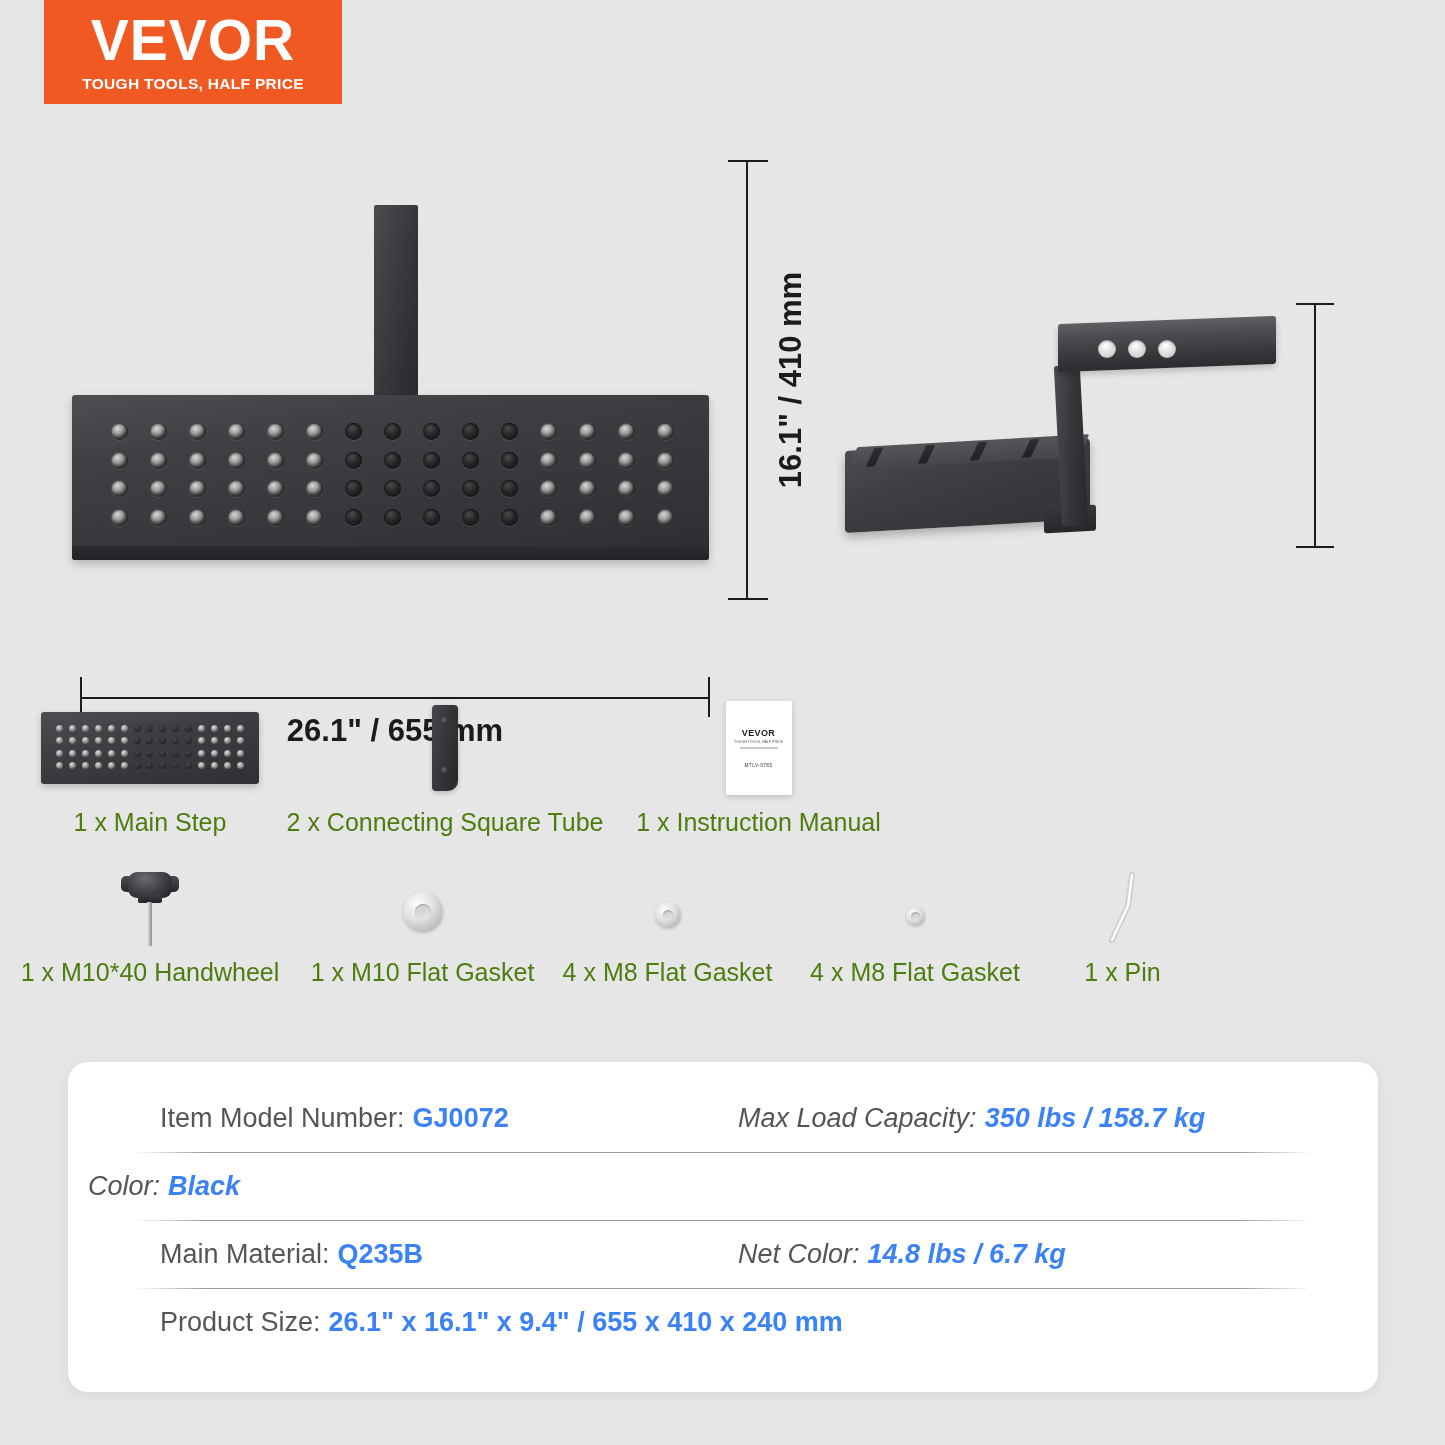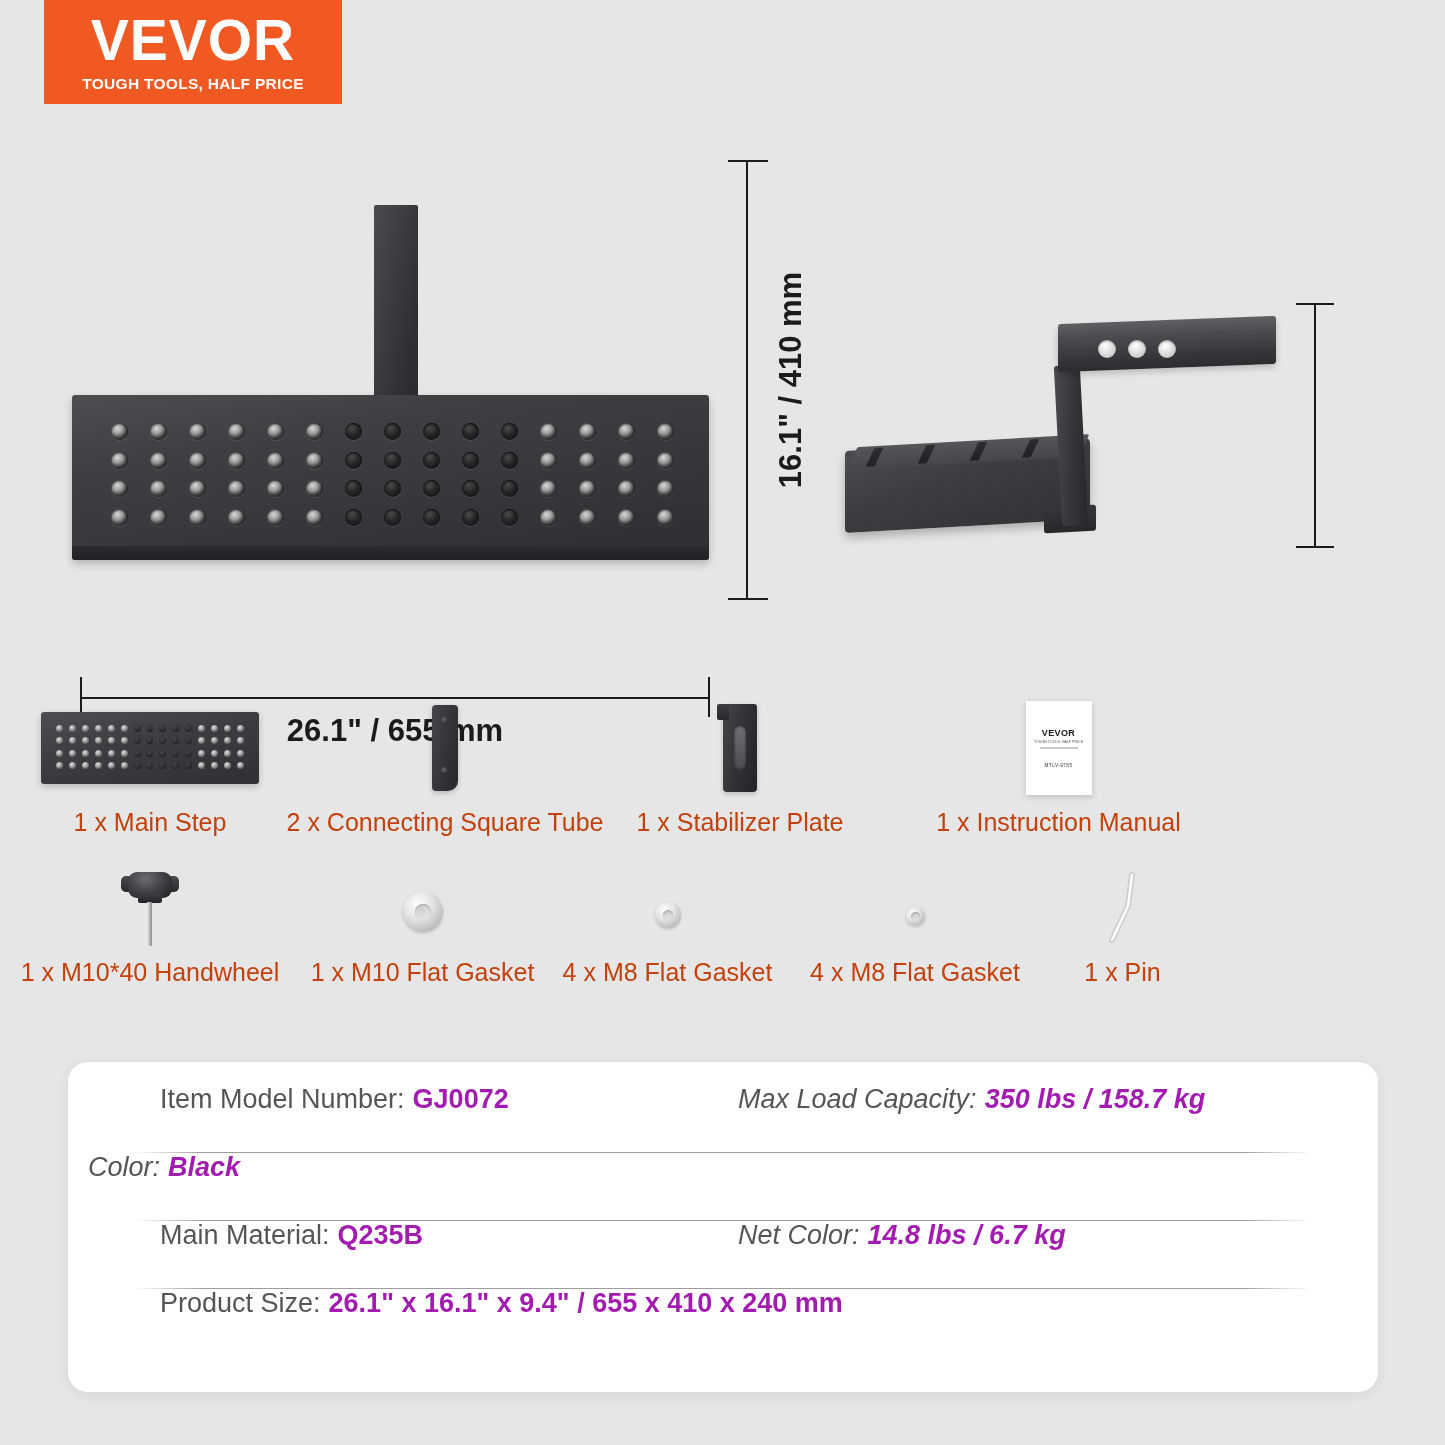--- a/index.html
+++ b/index.html
@@ -137,21 +137,21 @@
     display: flex; align-items: center; justify-content: center;
     font-size: 29px; font-weight: bold; color: #1b1b1b; white-space: nowrap;
   }
 
   
   .parts-row-1 { position: absolute; left: 0; top: 700px; width: 1445px; display: flex; }
   .parts-row-2 { position: absolute; left: 0; top: 870px; width: 1445px; display: flex; }
   .part { display: flex; flex-direction: column; align-items: center; justify-content: flex-end; }
   .part-art { height: 96px; display: flex; align-items: center; justify-content: center; width: 100%; }
   .part-art-2 { height: 76px; display: flex; align-items: flex-end; justify-content: center; width: 100%; }
-  .part-label { font-size: 25px; color: #c2410c; margin-top: 12px; white-space: nowrap; }
+  .part-label { font-size: 25px; color: #4d7c0f; margin-top: 12px; white-space: nowrap; }
 
   
   .mini-plate {
     position: relative; width: 218px; height: 72px;
     background: linear-gradient(168deg,#4c4e52 0%,#3c3e42 40%,#2e3034 100%);
     border-radius: 3px; box-shadow: 0 3px 7px rgba(0,0,0,0.2);
   }
   .mini-holes { position: absolute; inset: 10px 12px 12px 12px;
     display: grid; grid-template-columns: repeat(15,1fr); grid-template-rows: repeat(4,1fr);
     align-items: center; justify-items: center; }
@@ -225,31 +225,31 @@
 
   .part-art-pin { height: 76px; display: flex; align-items: flex-end; justify-content: center; width: 100%; }
 
   
   .spec-card {
     position: absolute; left: 68px; top: 1062px; width: 1310px; height: 330px;
     background: #fff; border-radius: 20px;
     box-shadow: 0 3px 14px rgba(0,0,0,0.07);
     padding: 22px 0 0 0;
   }
-  .spec-row { display: flex; position: relative; height: 68px; }
+  .spec-row { display: flex; position: relative; height: 68px; align-items: center; }
   .spec-row + .spec-row::before {
     content: ""; position: absolute; left: 66px; right: 66px; top: 0; height: 1px;
     background: linear-gradient(90deg, rgba(160,160,160,0) 0%, #9d9d9d 6%, #9d9d9d 94%, rgba(160,160,160,0) 100%);
   }
   .spec-cell { display: flex; align-items: baseline; }
   .spec-cell.left { width: 650px; padding-left: 92px; }
   .spec-cell.right { flex: 1; padding-left: 20px; font-style: italic; }
   .spec-cell.wide { width: 100%; padding-left: 92px; }
   .spec-label { font-size: 27px; color: #555555; white-space: nowrap; }
-  .spec-value { font-size: 27px; color: #a21caf; font-weight: bold; margin-left: 8px; white-space: nowrap; }
+  .spec-value { font-size: 27px; color: #3b82f6; font-weight: bold; margin-left: 8px; white-space: nowrap; }
 </style>
 </head>
 <body>
 
 <div class="page">
 
   <div class="logo">
     <div class="logo-word">VEVOR</div>
     <div class="logo-tag">TOUGH TOOLS, HALF PRICE</div>
   </div>
@@ -439,29 +439,20 @@
     <div class="part" style="width:290px">
       <div class="part-art">
         <div class="mini-tube">
           <div class="th" style="top:12px"></div>
           <div class="th" style="top:62px"></div>
         </div>
       </div>
       <div class="part-label">2 x Connecting Square Tube</div>
     </div>
 
-    <div class="part" style="width:300px">
-      <div class="part-art">
-        <div class="mini-stab">
-          <div class="lip"></div>
-          <div class="slot"></div>
-        </div>
-      </div>
-      <div class="part-label">1 x Stabilizer Plate</div>
-    </div>
 
     <div class="part" style="width:337px">
       <div class="part-art">
         <div class="mini-manual">
           <div class="mm-logo">VEVOR</div>
           <div class="mm-sub">TOUGH TOOLS, HALF PRICE</div>
           <div class="mm-line"></div>
           <div class="mm-code">MTLV-9785</div>
         </div>
       </div>

